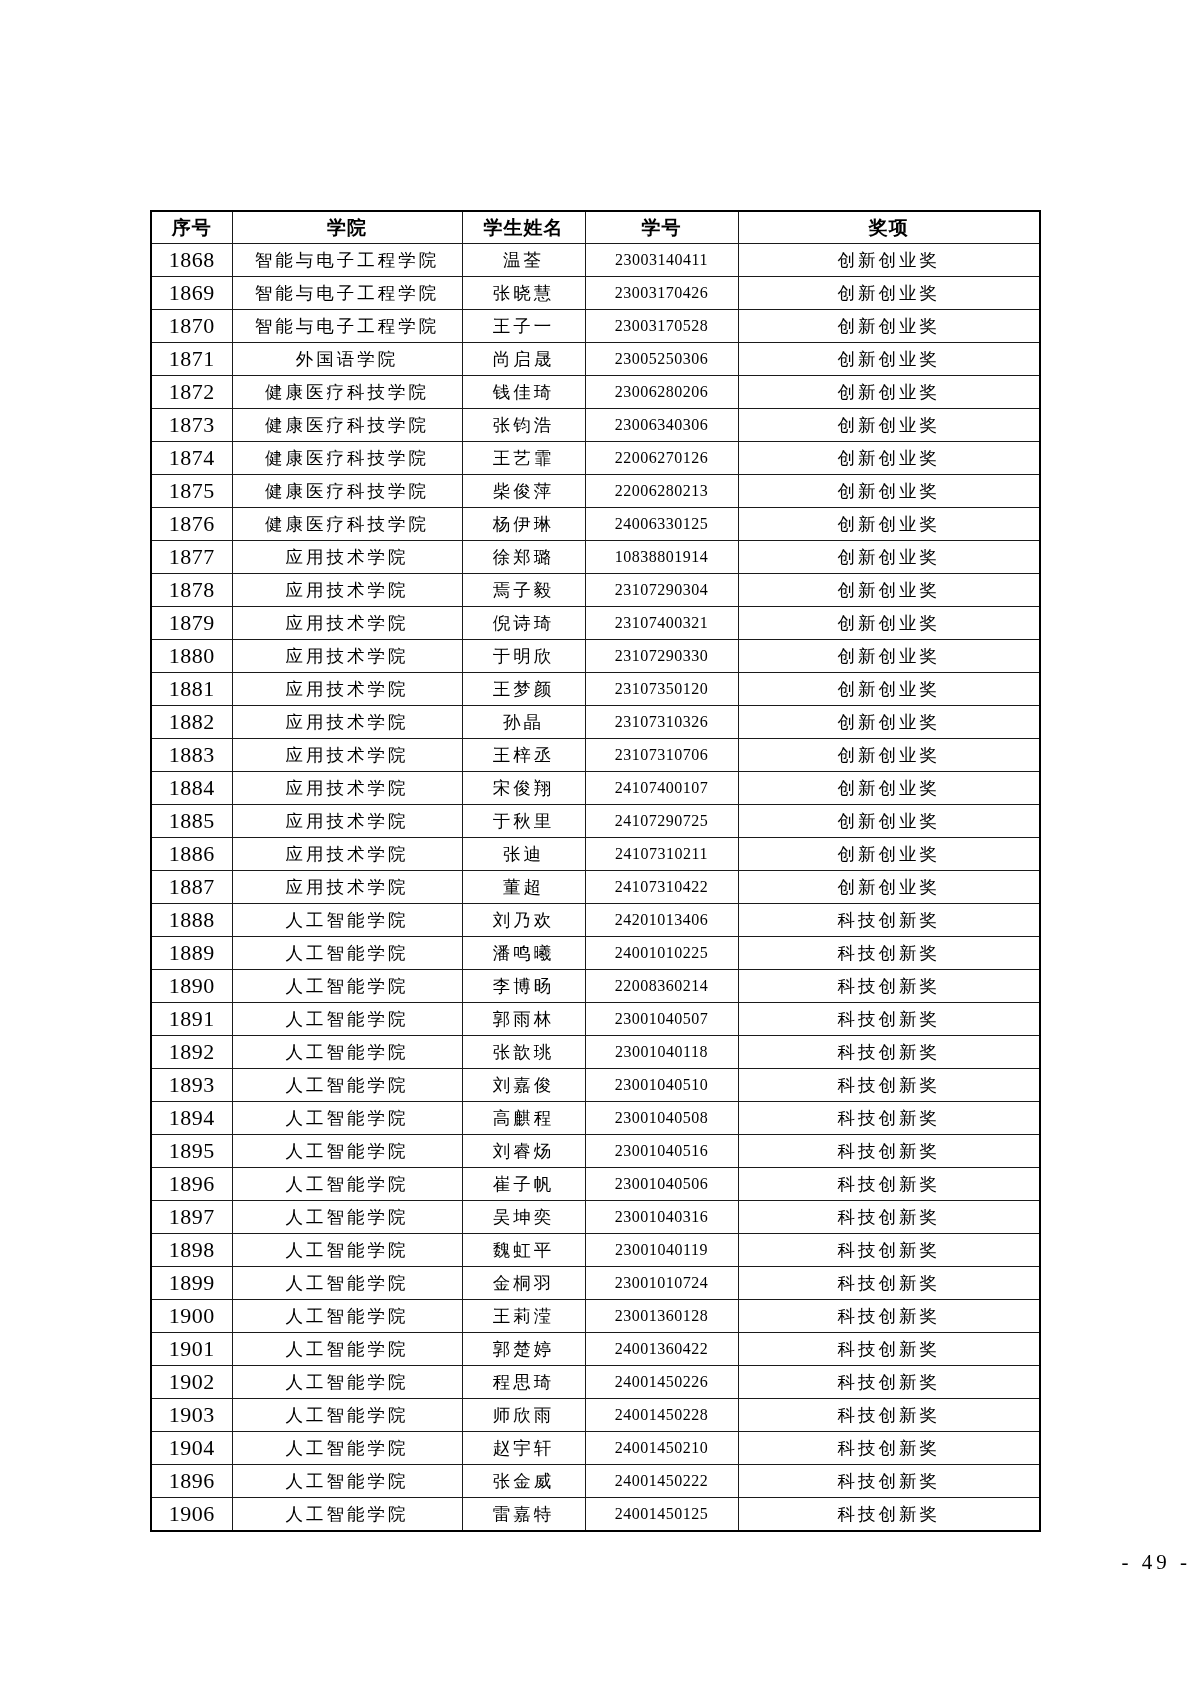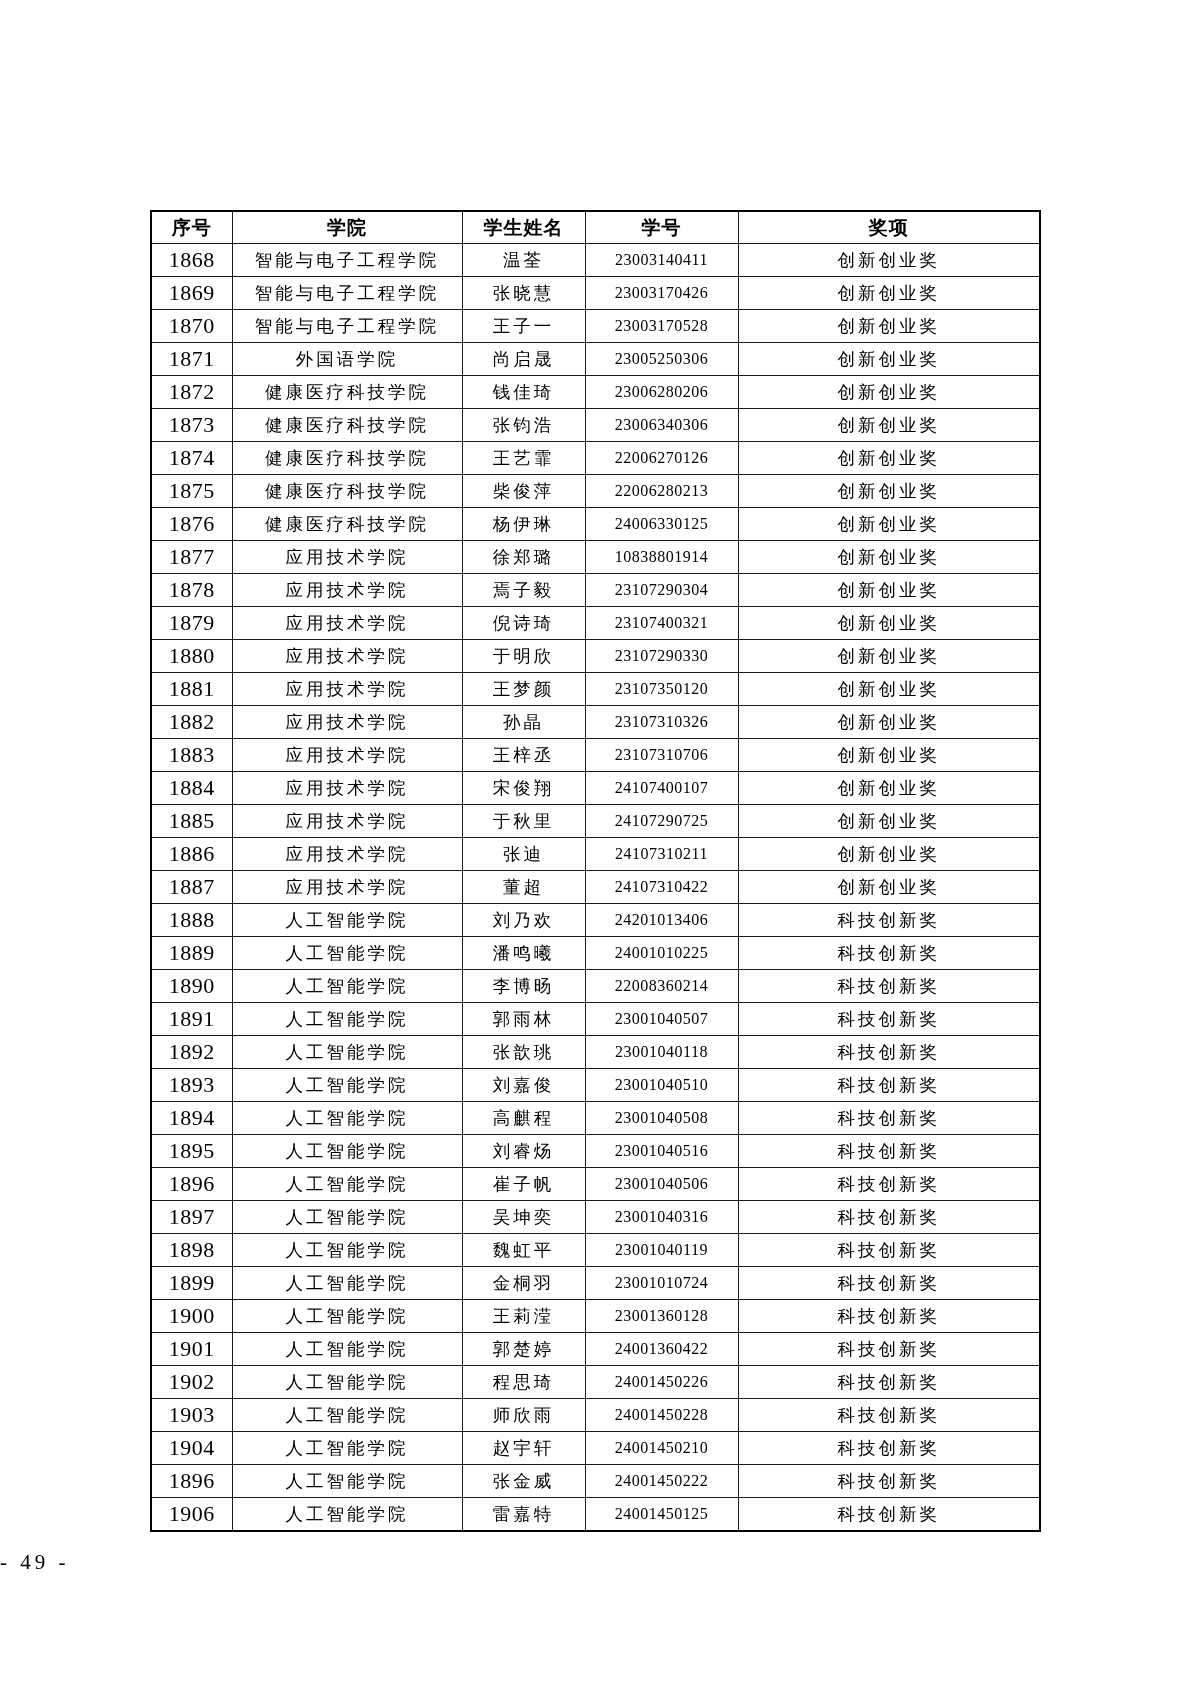--- a/index.html
+++ b/index.html
@@ -52,21 +52,21 @@
   }
   td.col-id {
     font-size: 16px;
     letter-spacing: 0.5px;
   }
   .page-footer {
     position: absolute;
     left: 0;
     top: 1550px;
     width: 100%;
-    text-align: left;
+    text-align: right;
     font-size: 21px;
     letter-spacing: 4px;
     color: #000000;
   }
 </style>
 </head>
 <body>
 
 <div class="page">
 

